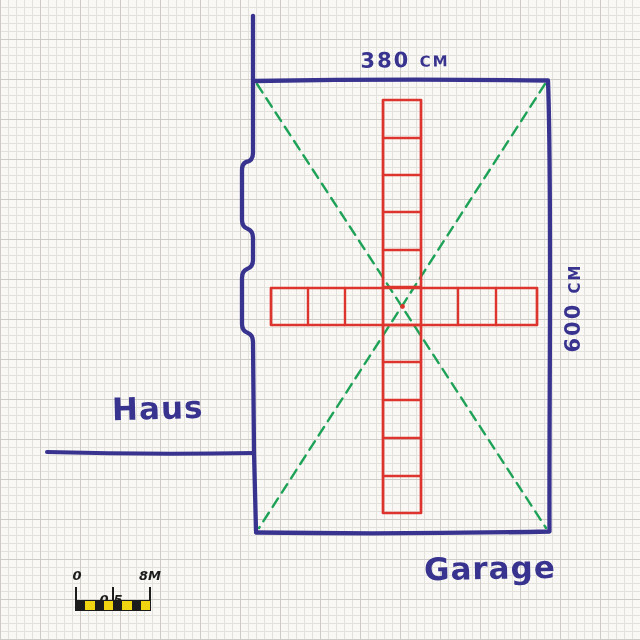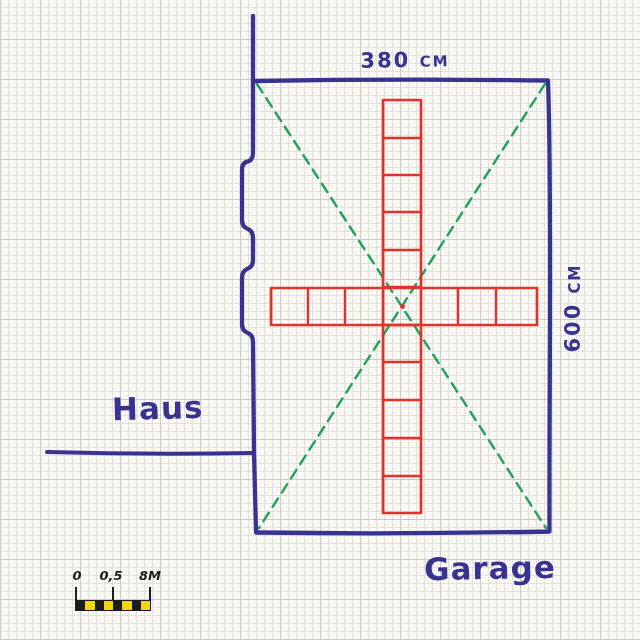--- a/index.html
+++ b/index.html
@@ -36,21 +36,21 @@
   .garage-label{left:424px;top:550px;font-size:31px;transform:rotate(-1deg);}
   .dim-label{font-size:21px;font-variant:small-caps;letter-spacing:2px;}
   .width-dim{left:360px;top:48px;width:90px;text-align:center;transform:rotate(-1deg);}
   .height-dim{left:518px;top:296px;width:110px;height:24px;text-align:center;
               transform:rotate(-90deg);transform-origin:center;}
   
   .scalebar{position:absolute;left:60px;top:568px;width:110px;height:48px;
             color:var(--scale-black);}
   .sb-label{position:absolute;top:0;font-size:13px;font-weight:bold;font-style:italic;
             transform:translateX(-50%);white-space:nowrap;}
-  .sb-l0{left:17px;} .sb-l05{left:51px;} .sb-l1{left:90px;}
+  .sb-l0{left:17px;} .sb-l05{left:51px;margin-top:24px;} .sb-l1{left:90px;}
   .sb-tick{position:absolute;top:19px;width:2px;height:13px;background:var(--scale-black);}
   .sb-t0{left:15px;} .sb-t05{left:52px;} .sb-t1{left:89px;}
   .sb-bar{position:absolute;left:15px;top:32px;width:76px;height:11px;
           display:flex;border:1.5px solid var(--scale-black);box-sizing:border-box;}
   .sb-seg{flex:1 1 0;}
   .sb-seg.black{background:var(--scale-black);}
   .sb-seg.yellow{background:var(--scale-yellow);}
 </style>
 </head>
 <body>

